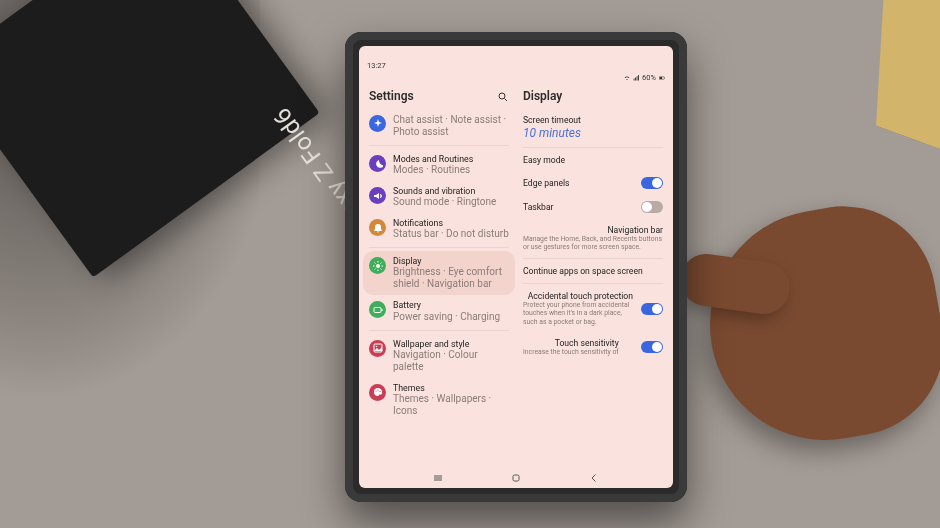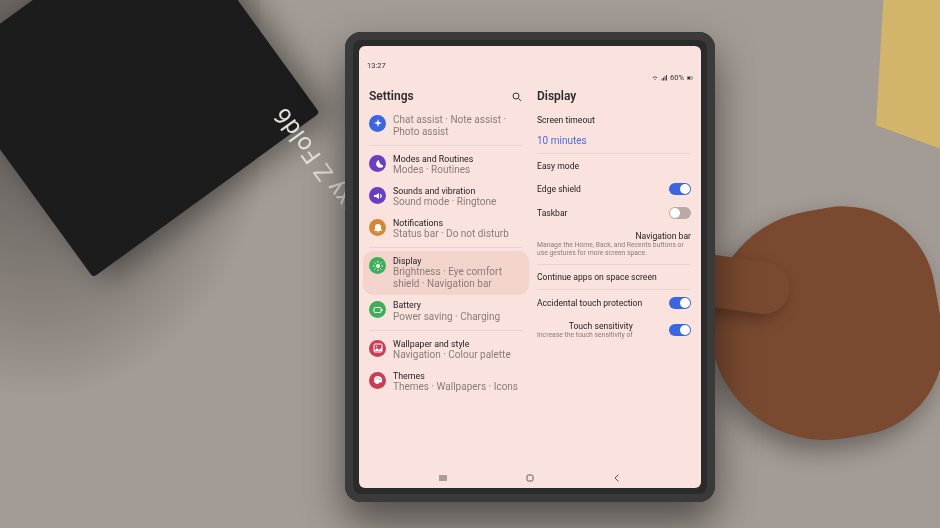--- a/index.html
+++ b/index.html
@@ -56,21 +56,21 @@
     background: #7a4a30;
     border-radius: 26px 26px 26px 26px;
     transform: rotate(8deg);
     box-shadow: -4px 6px 16px rgba(0,0,0,0.3);
   }
 
   
   .device {
     position: absolute;
     left: 345px; top: 32px;
-    width: 370px; height: 470px;
+    width: 342px; height: 470px;
     background: #2b2b2b;
     border-radius: 16px;
     box-shadow: 0 20px 40px rgba(0,0,0,0.5), inset 0 0 0 8px #3a3a3a;
     padding: 14px;
   }
   .device:before {
     content:"";
     position:absolute; left:50%; top:14px; bottom:28px; width:1px;
     background: rgba(0,0,0,0.08);
   }
@@ -129,21 +129,21 @@
 
   
   .drow {
     display:flex; align-items:center; justify-content:space-between;
     padding: 6px 0;
     gap:8px;
   }
   .drow .dleft { min-width:0; }
   .dlabel { font-size:8.6px; color:#222;text-align:right; }
   .dsub  { font-size:6.8px; color:#8a7c78; line-height:1.2; }
-  .dval  { font-size:10px; color:#4a6fd6; margin-top:10px; }
+  .dval  { font-size:12px; color:#4a6fd6; margin-top:1px;font-style:italic; }
   .rdiv { height:1px; background: rgba(0,0,0,0.07); margin:1px 0; }
 
   .toggle {
     width:22px; height:12px; border-radius:12px; position:relative; flex:0 0 22px;
   }
   .toggle .knob {
     position:absolute; top:1px; width:10px; height:10px; border-radius:50%;
     background:#fff;
   }
   .toggle.on { background:#3a66e0; }
@@ -321,21 +321,21 @@
               </div>
             </div>
             <div class="rdiv"></div>
             <div class="drow">
               <div class="dleft">
                 <div class="dlabel">Easy mode</div>
               </div>
             </div>
             <div class="drow">
               <div class="dleft">
-                <div class="dlabel">Edge shield</div>
+                <div class="dlabel">Edge panels</div>
               </div>
               <div class="toggle on">
                 <div class="knob"></div>
               </div>
             </div>
             <div class="drow">
               <div class="dleft">
                 <div class="dlabel">Taskbar</div>
               </div>
               <div class="toggle off">
@@ -351,20 +351,21 @@
             <div class="rdiv"></div>
             <div class="drow">
               <div class="dleft">
                 <div class="dlabel">Continue apps on space screen</div>
               </div>
             </div>
             <div class="rdiv"></div>
             <div class="drow">
               <div class="dleft">
                 <div class="dlabel">Accidental touch protection</div>
+                <div class="dsub">Protect your phone from accidental touches when it's in a dark place, such as a pocket or bag.</div>
               </div>
               <div class="toggle on">
                 <div class="knob"></div>
               </div>
             </div>
             <div class="drow">
               <div class="dleft">
                 <div class="dlabel">Touch sensitivity</div>
                 <div class="dsub">Increase the touch sensitivity of</div>
               </div>

